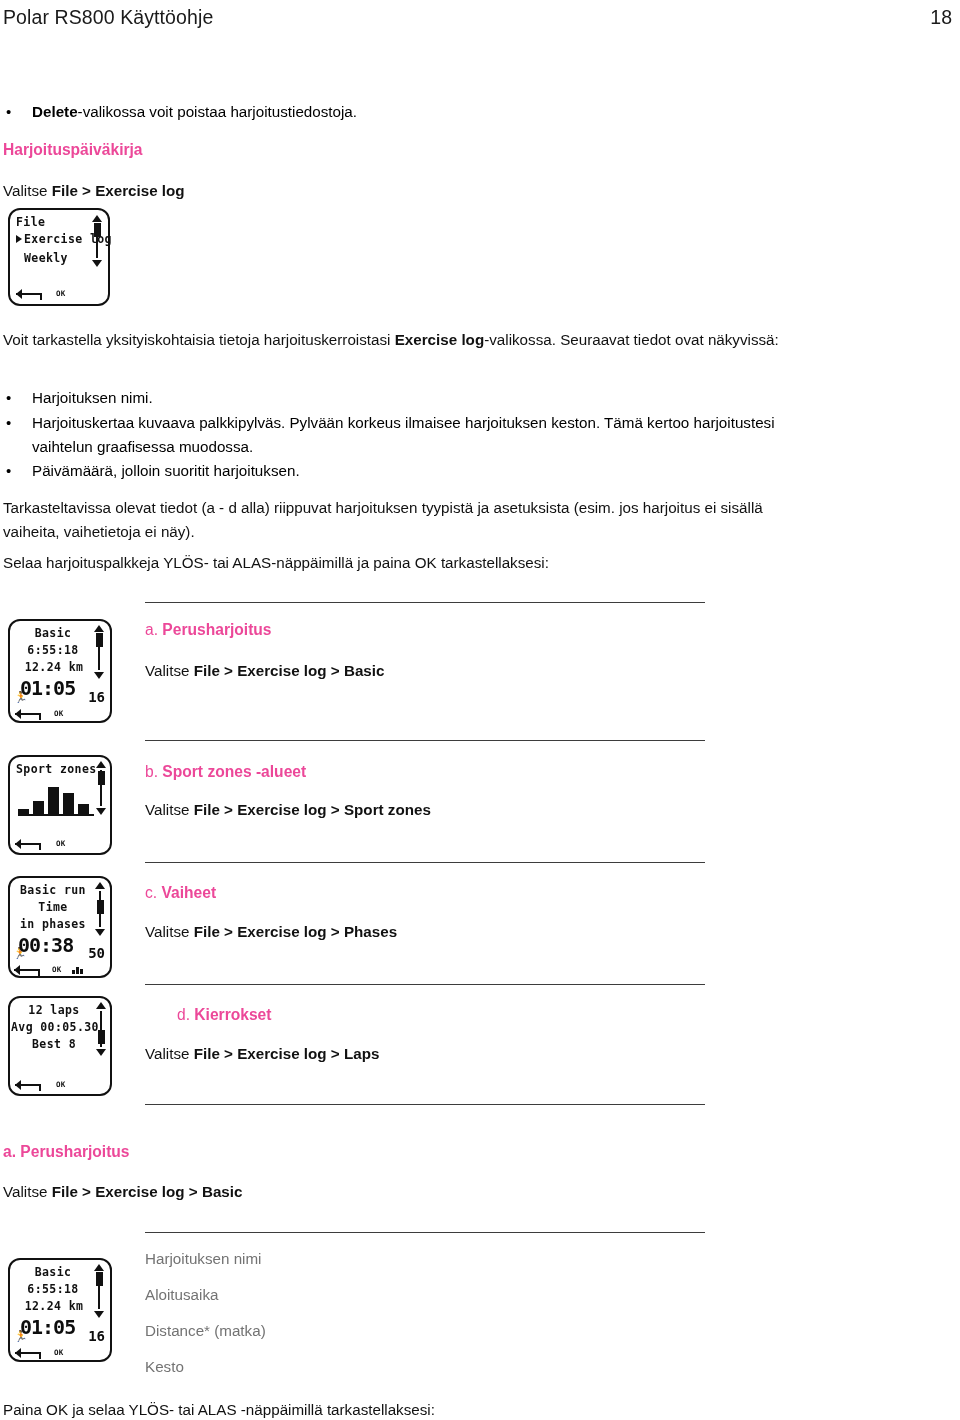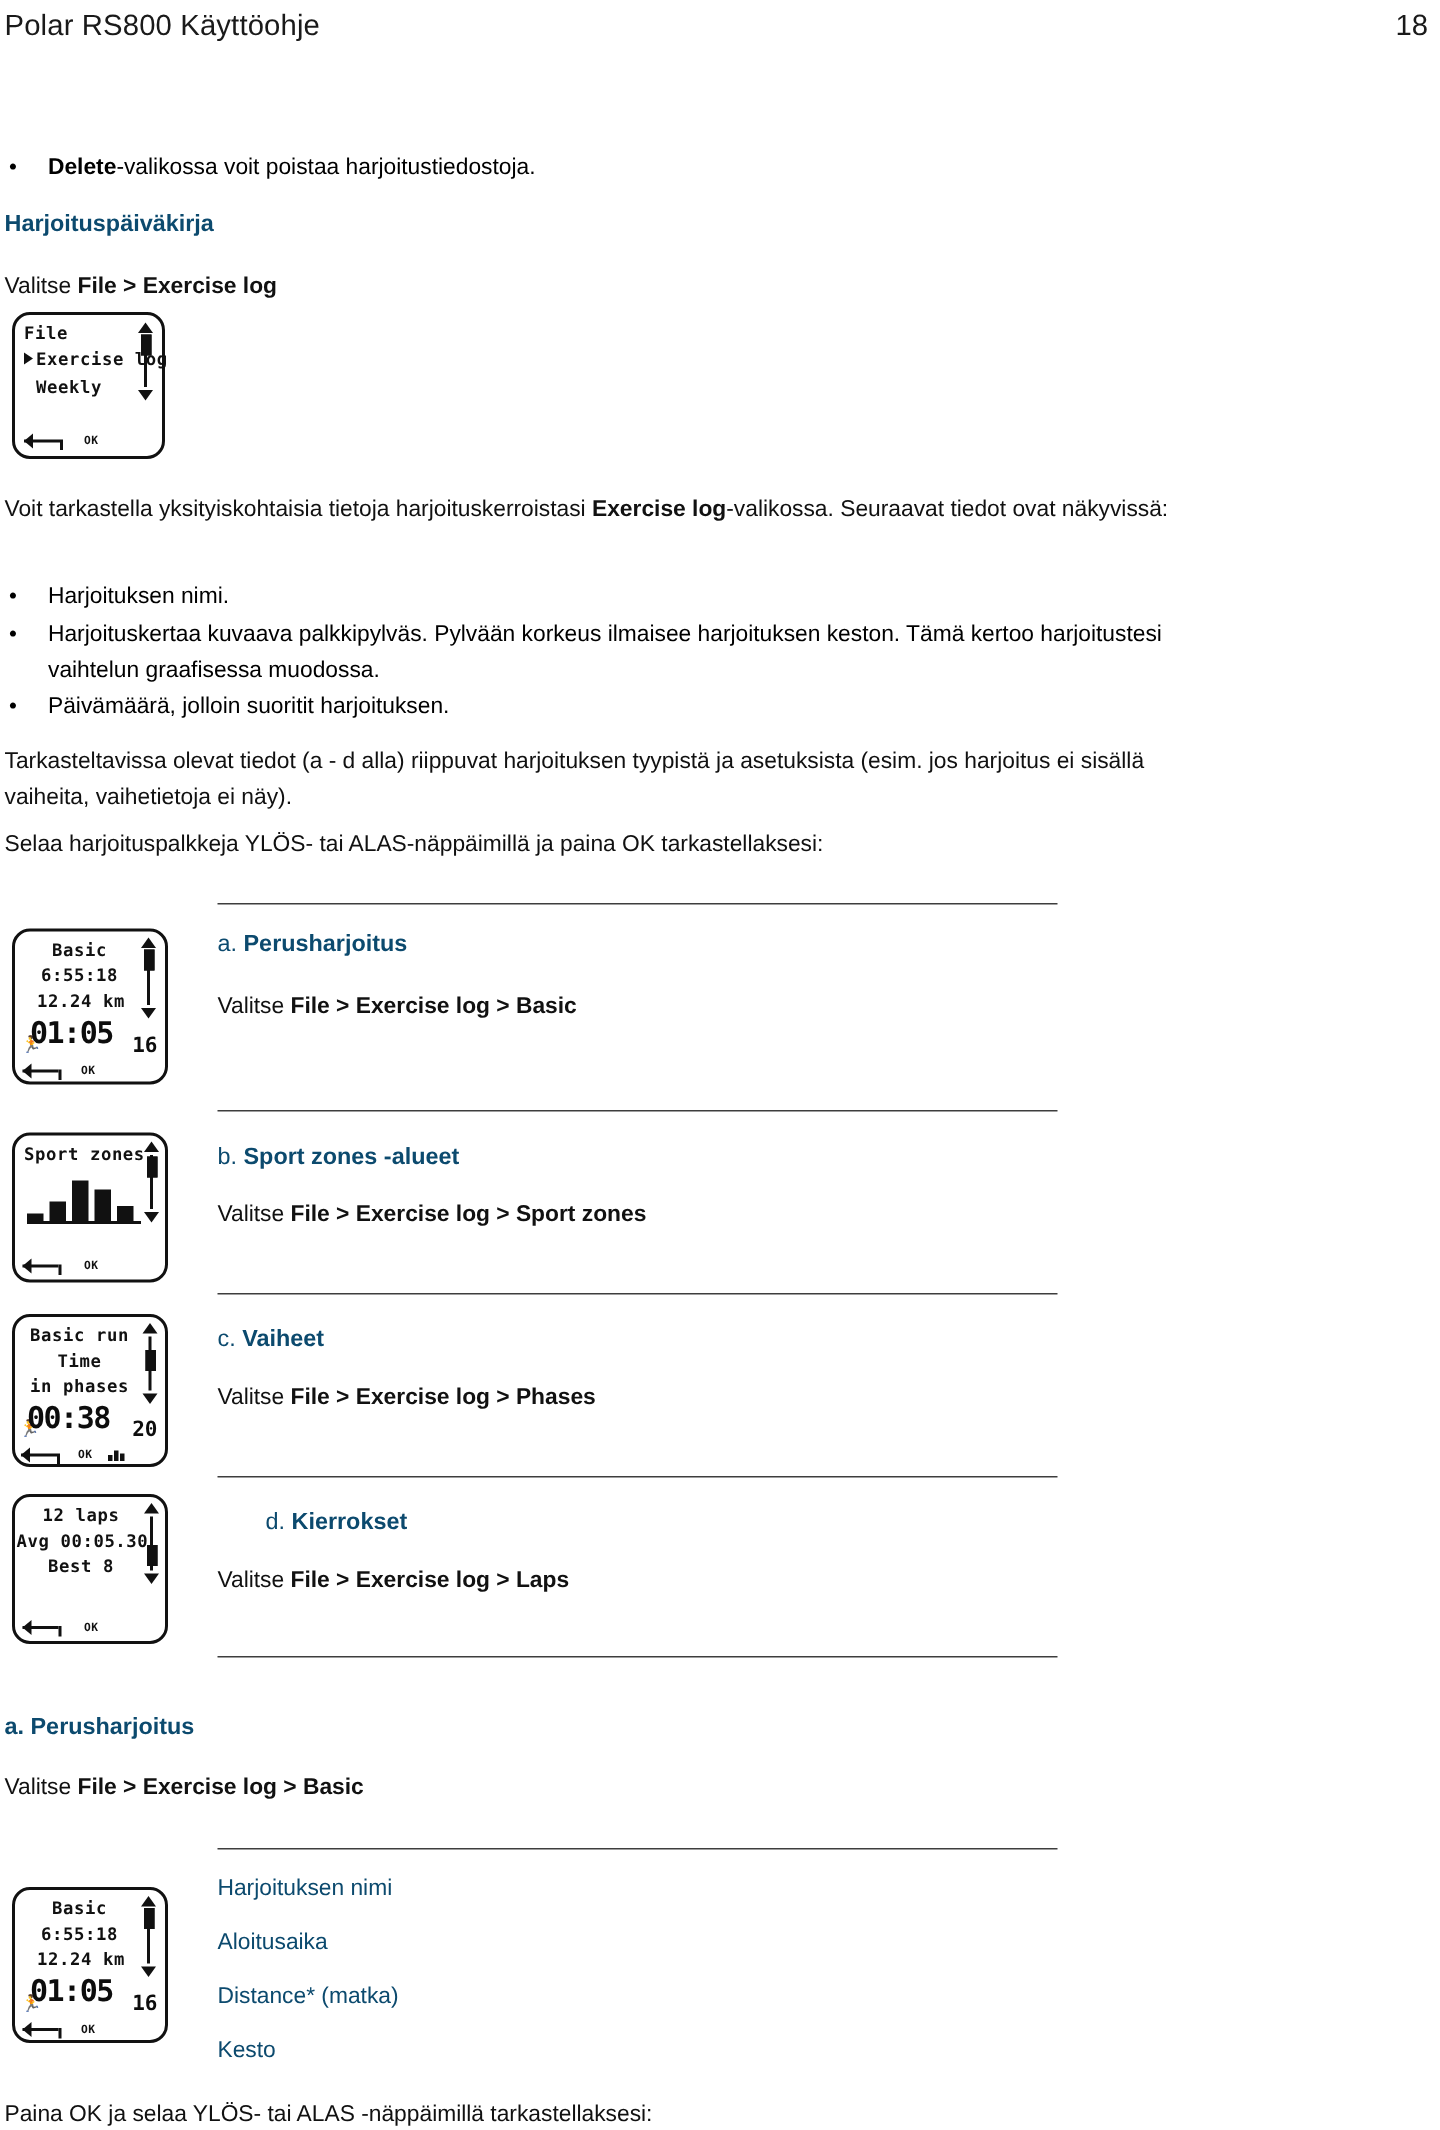--- a/index.html
+++ b/index.html
@@ -45,21 +45,21 @@
     position: absolute;
     font-size: 15.2px;
     line-height: 24px;
     color: #111111;
   }
   .bold { font-weight: bold; }
   .sect-head {
     position: absolute;
     font-size: 15.6px;
     font-weight: bold;
-    color: #0c4a6e;
+    color: #ec4899;
   }
   .bullet-row {
     position: absolute;
     font-size: 15.2px;
     line-height: 24px;
   }
   .bullet-row .dot {
     position: absolute;
     left: 0;
     top: 0;
@@ -224,21 +224,21 @@
   .zonechart .bar {
     position: absolute;
     bottom: 2px;
     background: #111;
   }
 
   
   .label-line {
     position: absolute;
     font-size: 15.2px;
-    color: #0c4a6e;
+    color: #737373;
   }
 </style>
 </head>
 <body>
 
 <div class="page-header">
   <div class="doc-title">Polar RS800 Käyttöohje</div>
   <div class="page-number">18</div>
 </div>
 
@@ -370,21 +370,21 @@
     <div class="lcdrow center" style="left:4px; top:22px; width:78px;">Time</div>
     <div class="lcdrow center" style="left:4px; top:39px; width:78px;">in phases</div>
     <div class="lcd-scroll" style="right:5px; top:4px; height:54px;">
       <div class="up"></div>
       <div class="track"></div>
       <div class="thumb" style="top:18px;"></div>
       <div class="down"></div>
     </div>
     <div class="lcd-runner" style="left:3px; bottom:17px;">🏃</div>
     <div class="lcd-big" style="left:8px; top:55px;">00:38</div>
-    <div class="lcd-small-right" style="right:5px; bottom:15px;">20</div>
+    <div class="lcd-small-right" style="right:5px; bottom:15px;">50</div>
     <div class="lcd-back" style="left:4px; bottom:2px;">
       <div class="head"></div>
         <div class="hline"></div>
         <div class="tail"></div>
     </div>
     <div class="lcd-ok" style="left:42px; bottom:2px;">OK</div>
     <div class="lcd-phase-icon" style="left:62px; bottom:2px;">
       <i style="left:0; height:4px;"></i>
         <i style="left:4px; height:7px;"></i>
         <i style="left:8px; height:5px;"></i>

